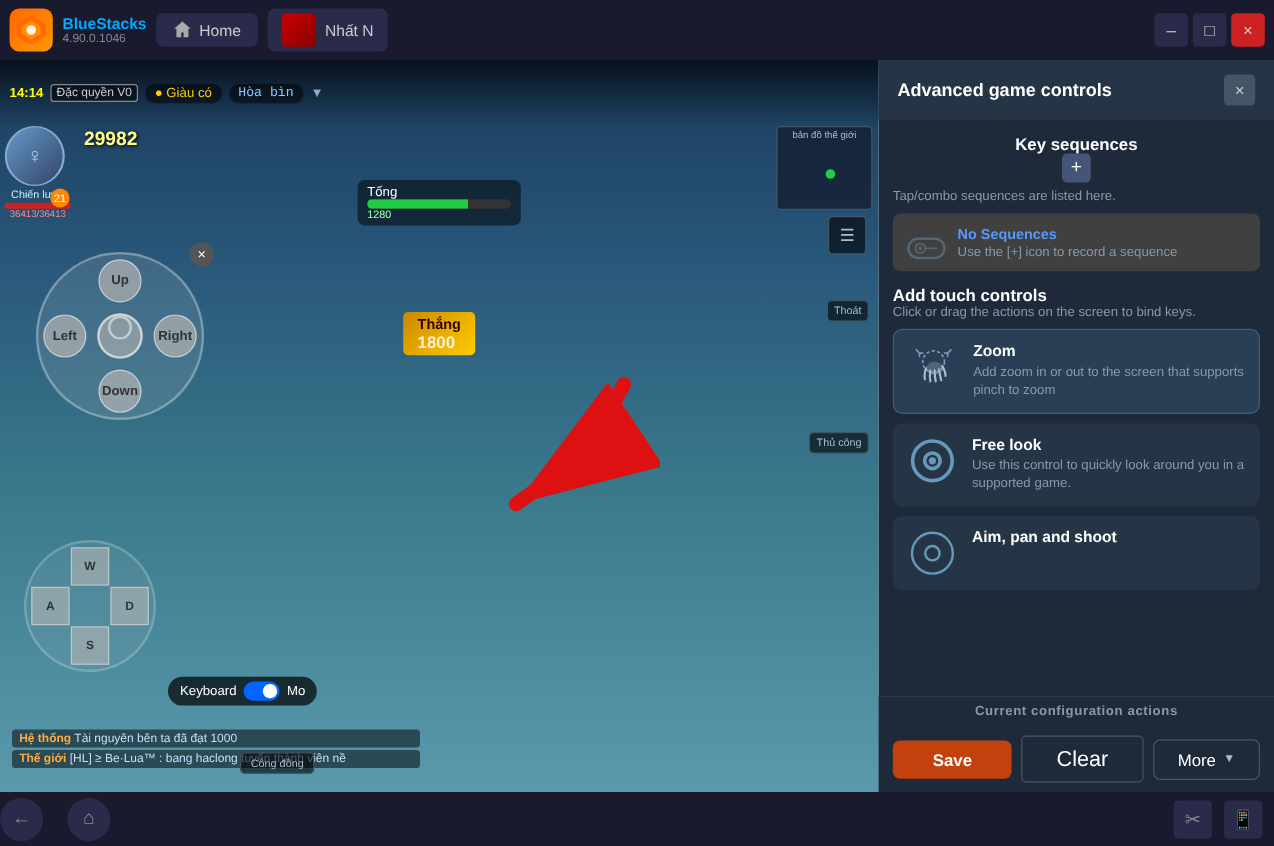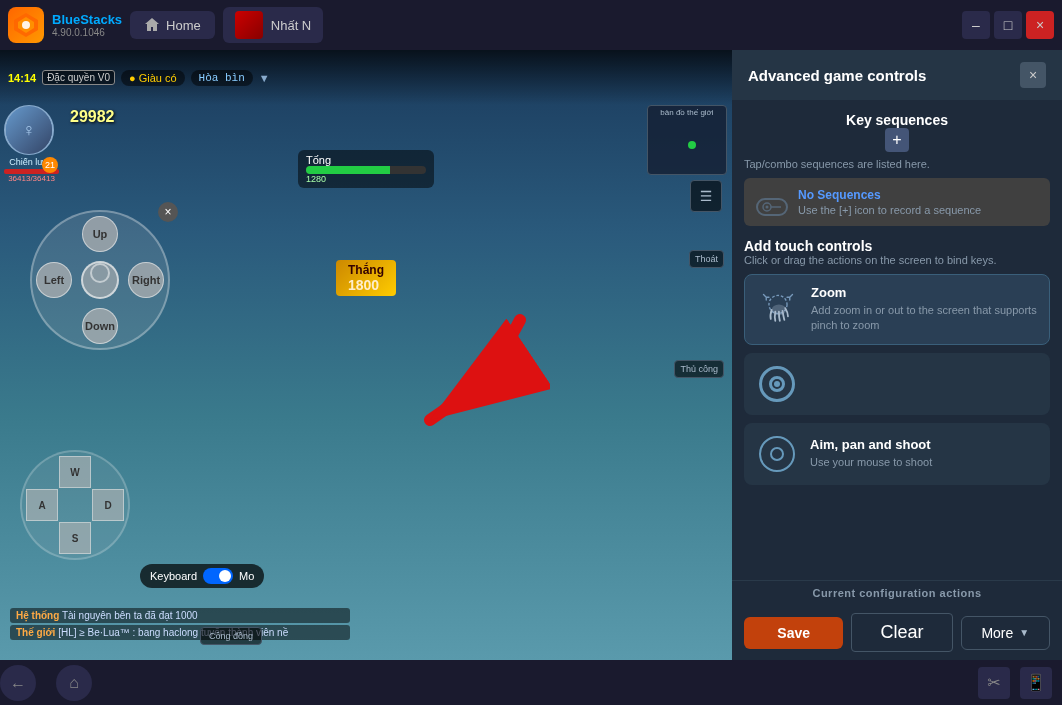--- a/index.html
+++ b/index.html
@@ -534,21 +534,20 @@
       color: #8899aa;
       font-size: 11px;
       margin-bottom: 8px;
     }
 
     .control-card {
       background: #253545;
       border-radius: 8px;
       padding: 10px 12px;
       display: flex;
-      align-items: center;
       gap: 12px;
       margin-bottom: 8px;
       cursor: pointer;
     }
     .control-card.highlighted {
       background: #2a3f55;
       border: 1px solid #3a5f7a;
     }
     .control-icon {
       width: 42px;
@@ -992,31 +991,34 @@
       </div>
 
       <div class="control-card">
         <div class="control-icon">
           <div class="freelook-icon">
             <div class="freelook-inner">
               <div class="freelook-dot"></div>
             </div>
           </div>
         </div>
+        <div class="control-info">
+          <div class="control-name">Free look</div>
+          <div class="control-desc">Use this control to quickly look around you in a supported game.</div>
+        </div>
       </div>
 
       <div class="control-card">
         <div class="control-icon">
           <div class="aim-icon">
             <div class="aim-crosshair"></div>
           </div>
         </div>
         <div class="control-info">
           <div class="control-name">Aim, pan and shoot</div>
-          <div class="control-desc">Use your mouse to shoot</div>
         </div>
       </div>
 
     </div>
 
     <div class="config-footer">
       <div class="config-label">Current configuration actions</div>
       <div class="config-btns">
         <button class="btn-save">Save</button>
         <button class="btn-clear">Clear</button>

